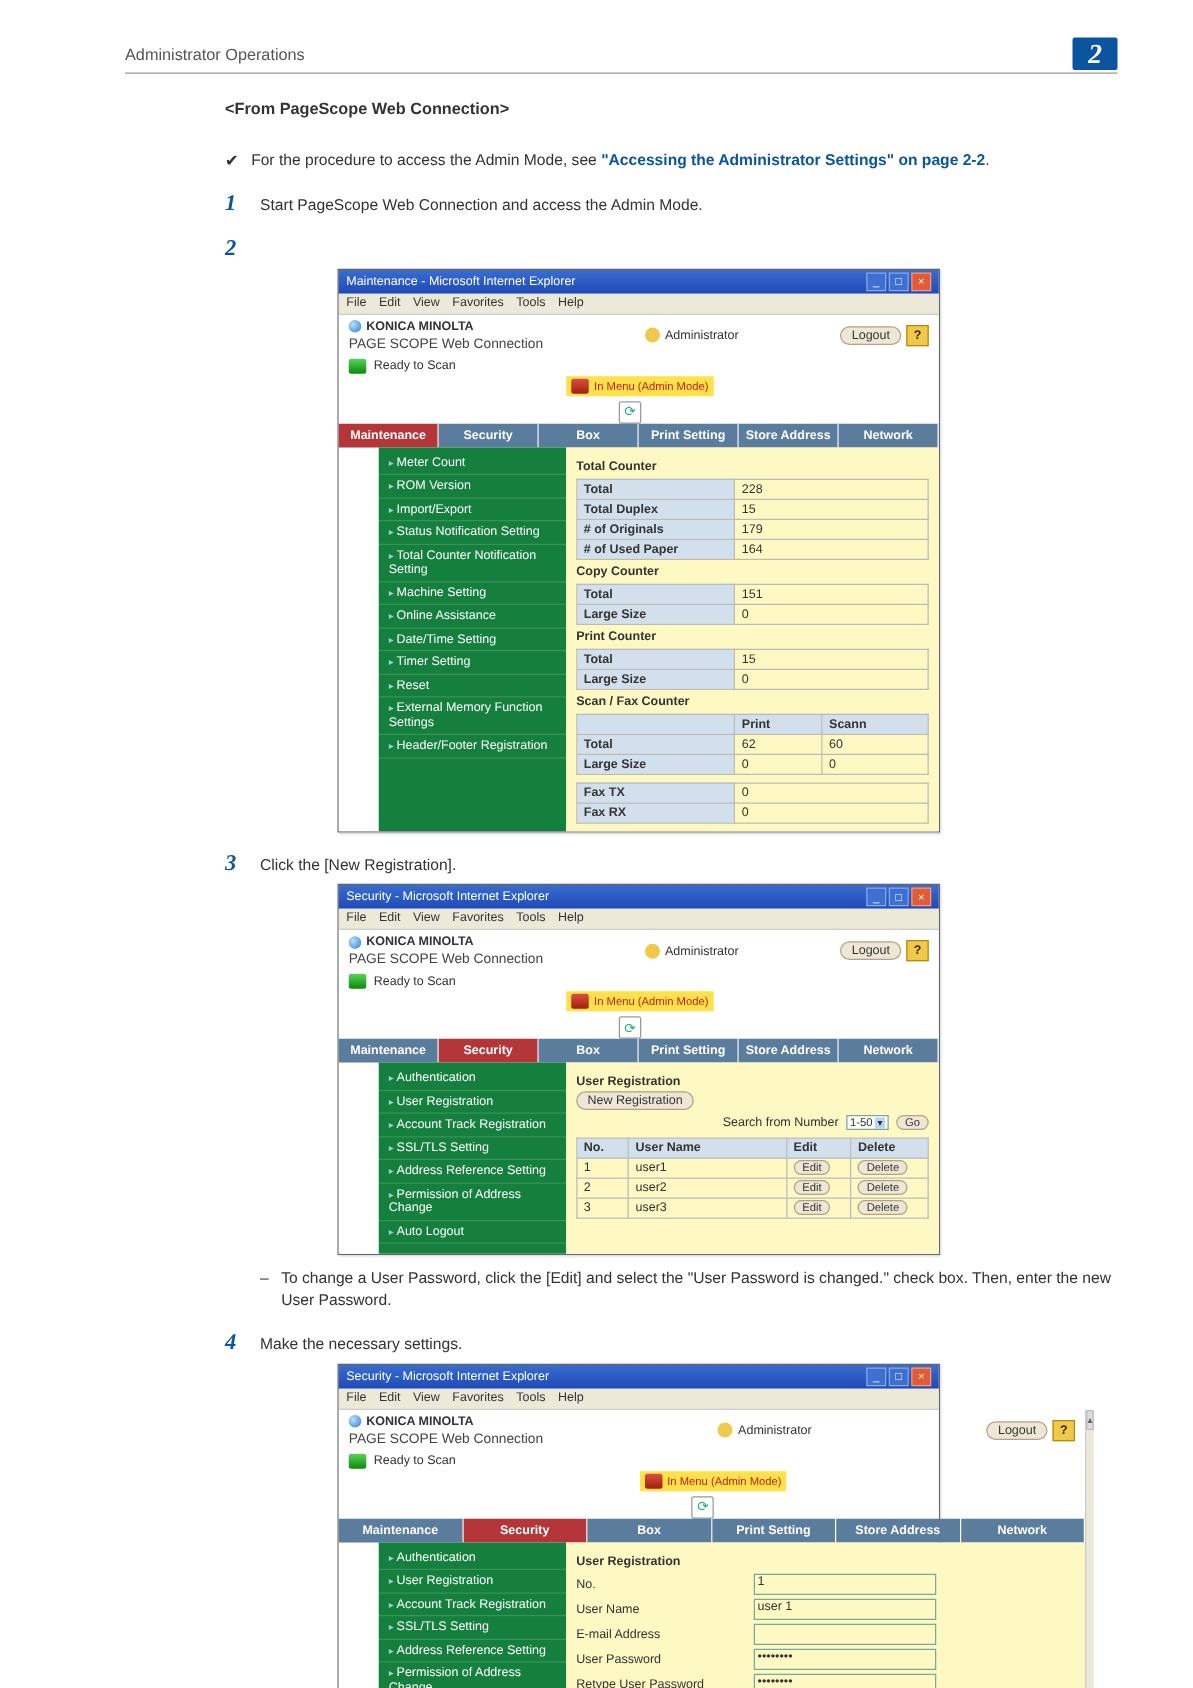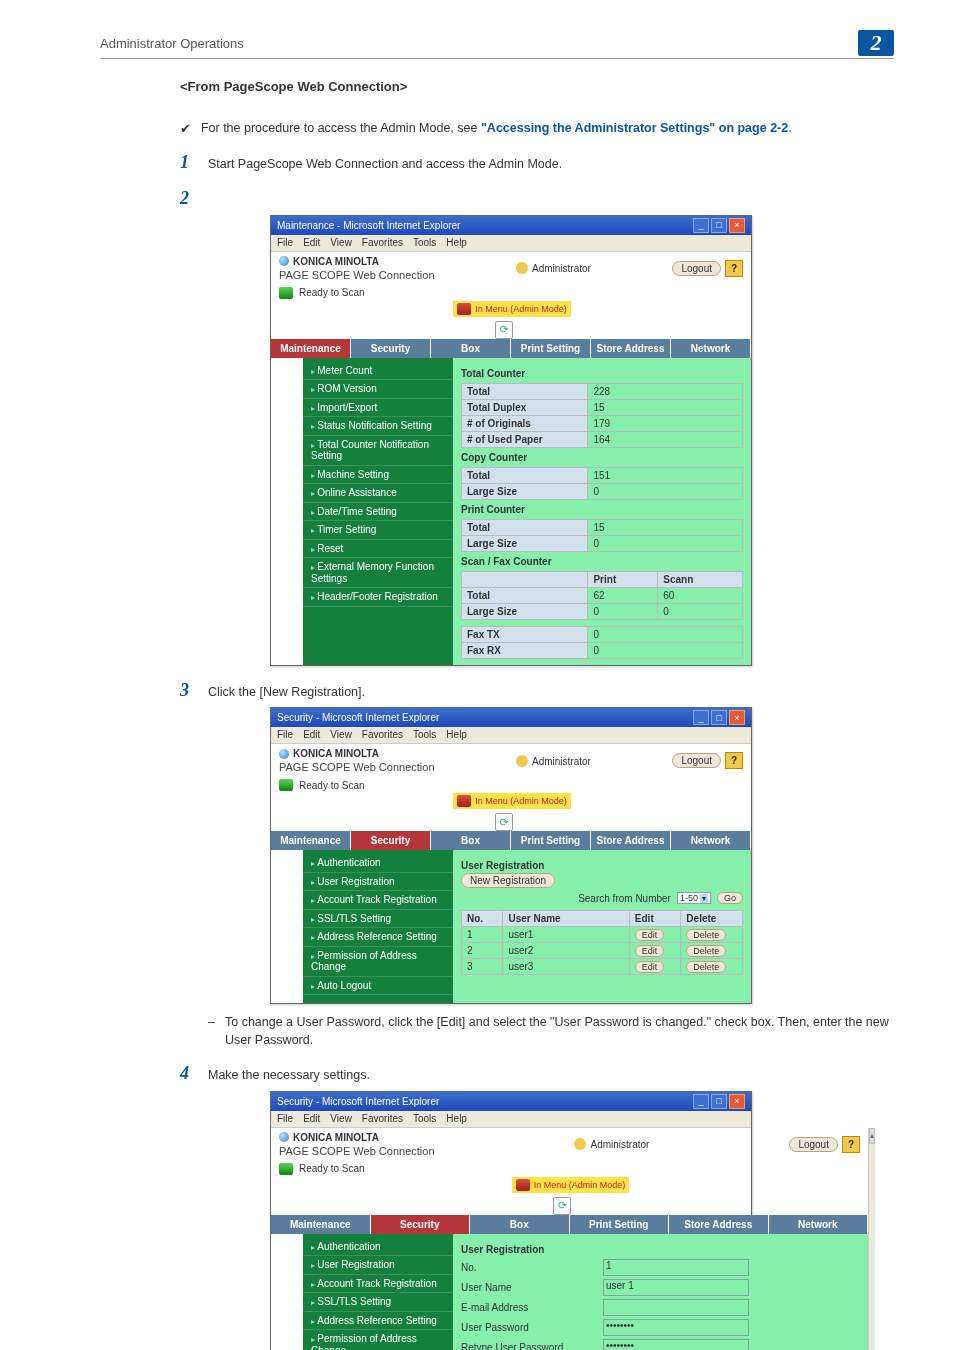--- a/index.html
+++ b/index.html
@@ -169,21 +169,21 @@
     background:#15803d;
     color:#fff;
     padding:4px 0;
     margin-left:32px;
   }
   .side-item {
     padding:3px 8px;font-size:10px;border-bottom:1px solid rgba(255,255,255,.15);
     line-height:1.15;
   }
   .side-item::before { content:"▸ "; color:#9cc; font-size:8px; }
-  .psw-contentarea { flex:1; background:#86efac; padding:6px 8px; }
+  .psw-contentarea { flex:1; background:#fef9c3; padding:6px 8px; }
   .sect-head { font-weight:bold;font-size:10px;margin:4px 0; }
   table.datatbl { border-collapse:collapse; width:100%; font-size:10px; }
   table.datatbl td, table.datatbl th {
     border:1px solid #bbb; padding:2px 5px; text-align:left;
   }
   table.datatbl th, table.datatbl td.label { background:#d2e0ee; font-weight:bold; width:45%; }
   table.datatbl td.label2 { background:#d2e0ee; font-weight:bold; }
   .reg-btn {
     background:#efe6d6;border:1px solid #b0a486;padding:1px 8px;font-size:10px;border-radius:8px;
   }

